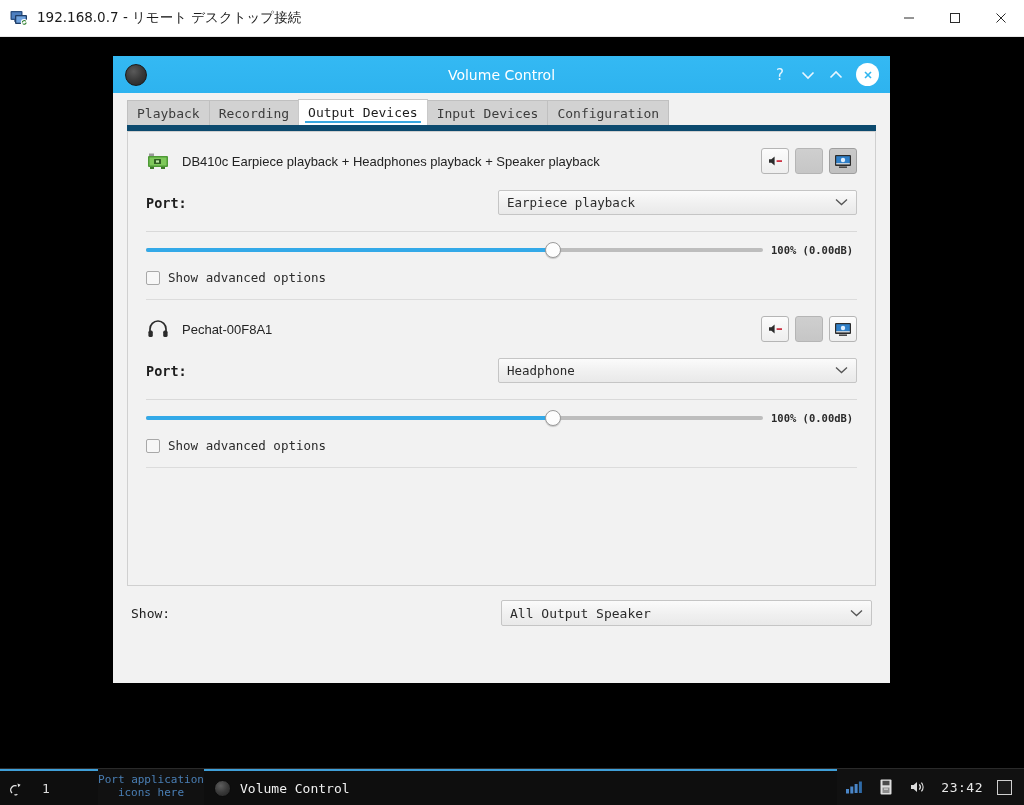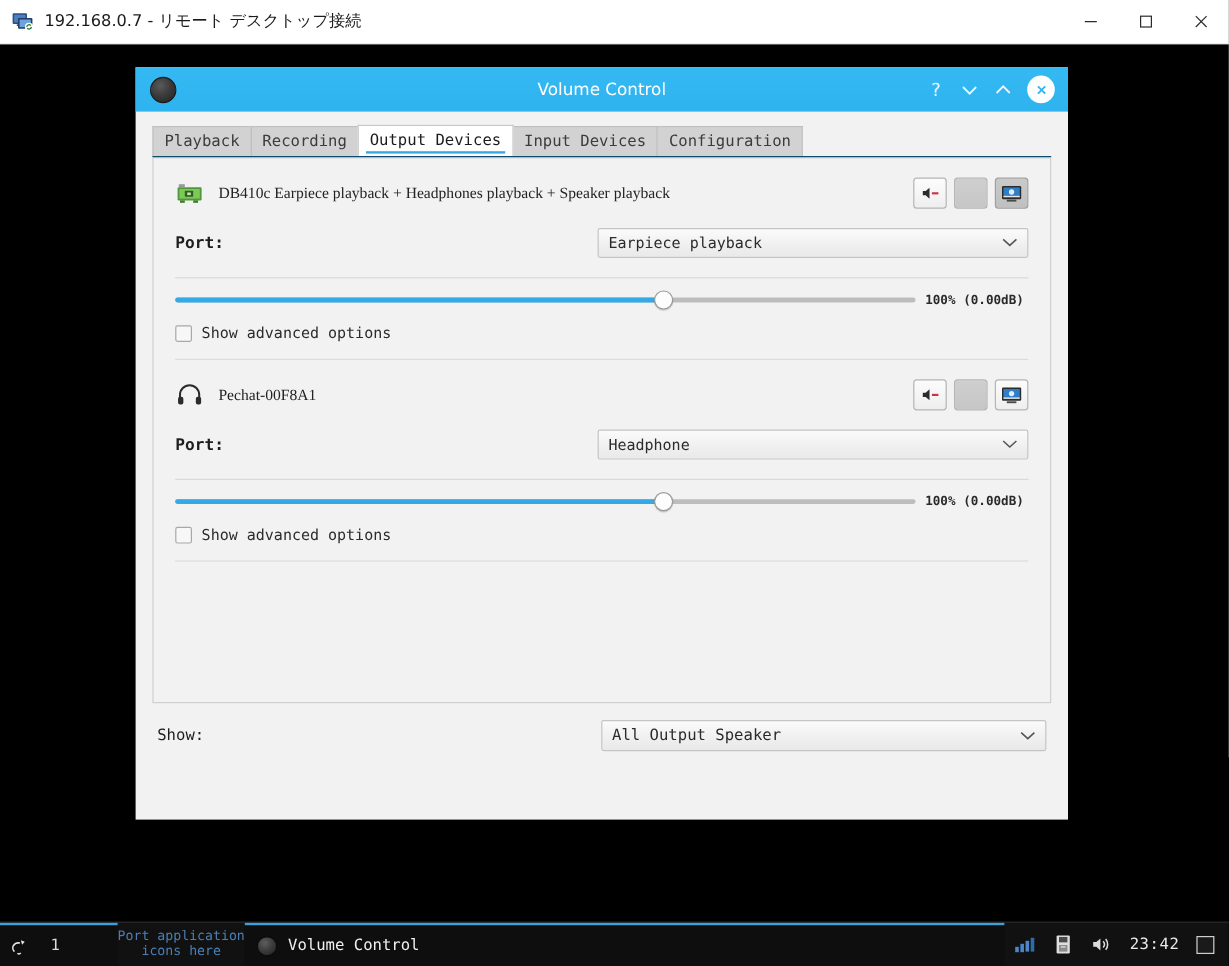--- a/index.html
+++ b/index.html
@@ -102,21 +102,21 @@
   }
 
   
   #vc-body {
     padding: 12px 14px 14px 14px;
   }
   #tabstrip {
     display: flex;
     align-items: flex-end;
     height: 26px;
-    border-bottom: 1px solid #0c4a6e;
+    border-bottom: 6px solid #0c4a6e;
     position: relative;
   }
   .tab {
     height: 25px;
     padding: 0 9px;
     display: flex; align-items: center;
     font-family: "DejaVu Sans Mono", monospace;
     font-size: 13px;
     color: #3c3c3c;
     background: #d2d2d2;
@@ -151,21 +151,21 @@
   .device {
     padding: 14px 18px 0 18px;
   }
   .dev-header {
     display: flex; align-items: center;
     height: 30px;
   }
   .dev-icon { width: 24px; height: 24px; flex: none; margin-right: 12px;
               display: flex; align-items: center; justify-content: center; }
   .dev-name {
-    font-family: Liberation Serif, serif;
+    font-family: Liberation Sans, sans-serif;
     font-size: 13px;
     color: #232323;
     white-space: nowrap;
   }
   .dev-btns { margin-left: auto; display: flex; gap: 6px; }
   .devbtn {
     width: 28px; height: 26px;
     border: 1px solid #b5b5b5;
     border-radius: 3px;
     background: linear-gradient(to bottom, #fcfcfc, #eeeeee);

